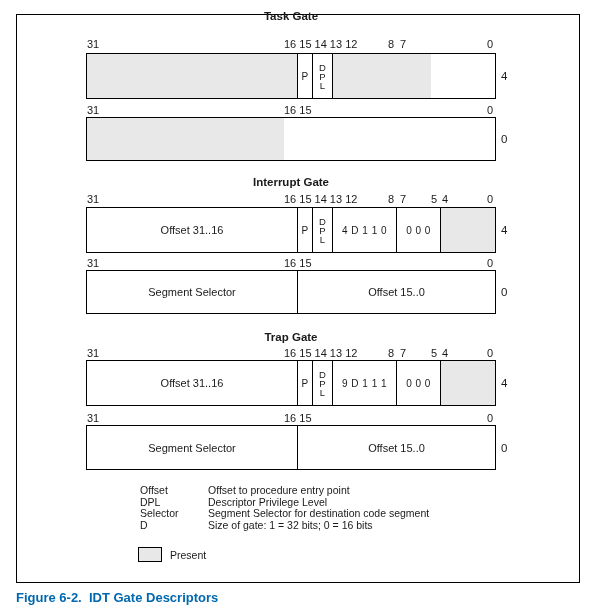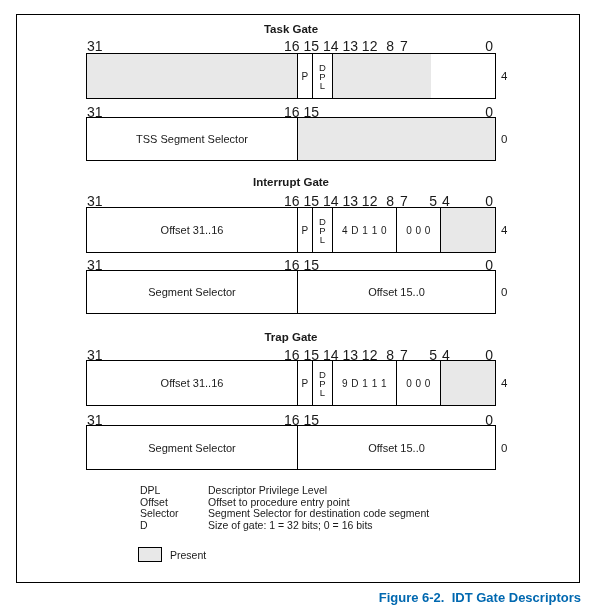--- a/index.html
+++ b/index.html
@@ -9,21 +9,21 @@
     font-family:"Liberation Sans", sans-serif;
   }
   .figure-border {
     position:absolute; left:16px; top:14px; width:562px; height:567px;
     border:1.5px solid #000;
   }
   .gtitle {
     position:absolute; left:86px; width:410px; text-align:center;
     font-weight:bold; font-size:11.5px;
   }
-  .blabels { position:absolute; left:0; width:100%; height:11px; font-size:14px; }
+  .blabels { position:absolute; left:0; width:100%; height:11px; font-size:11px; }
   .blabels span { position:absolute; top:0; white-space:nowrap; }
   .bitrow {
     position:absolute; left:86px; width:410px; box-sizing:border-box;
     border:1px solid #000; display:flex; background:#fff;
   }
   .f {
     box-sizing:border-box; border-right:1px solid #000; height:100%;
     display:flex; align-items:center; justify-content:center;
     text-align:center;
   }
@@ -34,31 +34,31 @@
   .dpl { white-space:pre-line; line-height:9px; font-size:9.5px; letter-spacing:0; }
   .boff { position:absolute; left:501px; display:flex; align-items:center; font-size:11.5px; }
   .legend { position:absolute; left:140px; top:485px; font-size:10.5px; line-height:11.7px; }
   .legend .term { display:inline-block; width:68px; }
   .swatch {
     position:absolute; left:138px; top:547px; width:24px; height:15px;
     box-sizing:border-box; border:1px solid #000; background:var(--reserved-fill,#e8e8e8);
   }
   .swatch-label { position:absolute; left:170px; top:549px; font-size:10.5px; }
   .caption {
-    position:absolute; left:16px; top:590px; width:565px; text-align:right;
+    position:absolute; left:16px; top:590px; width:565px; text-align:left;
     font-weight:bold; font-size:13px; color:var(--caption-blue,#0068b0); white-space:pre;
   }
 </style>
 </head>
 <body>
 
 <div class="page">
   <div class="figure-border"></div>
 
-  <div class="gtitle" style="top:23px">Task Gate</div>
+  <div class="gtitle" style="top:10px">Task Gate</div>
 
   <div class="blabels" style="top:38px">
     <span style="left:87px">31</span>
     <span style="left:284px">16 15 14 13 12</span>
     <span style="left:374px;width:20px;text-align:right">8</span>
     <span style="left:400px">7</span>
     <span style="left:473px;width:20px;text-align:right">0</span>
   </div>
   <div class="bitrow" style="top:53px;height:46px">
     <div class="f gray" style="width:211px"></div>
@@ -69,21 +69,20 @@
     <div class="f gray" style="width:98px"></div>
   </div>
   <div class="boff" style="top:53px;height:46px">4</div>
 
   <div class="blabels" style="top:104px">
     <span style="left:87px">31</span>
     <span style="left:284px">16 15</span>
     <span style="left:473px;width:20px;text-align:right">0</span>
   </div>
   <div class="bitrow" style="top:117px;height:44px">
-    <div class="f name" style="width:211px">TSS Segment Selector</div>
     <div class="f gray" style="width:197px"></div>
   </div>
   <div class="boff" style="top:117px;height:44px">0</div>
 
   <div class="gtitle" style="top:176px">Interrupt Gate</div>
 
   <div class="blabels" style="top:193px">
     <span style="left:87px">31</span>
     <span style="left:284px">16 15 14 13 12</span>
     <span style="left:374px;width:20px;text-align:right">8</span>
@@ -144,24 +143,24 @@
     <span style="left:473px;width:20px;text-align:right">0</span>
   </div>
   <div class="bitrow" style="top:425px;height:45px">
     <div class="f name" style="width:211px">Segment Selector</div>
     <div class="f name" style="width:197px">Offset 15..0</div>
   </div>
   <div class="boff" style="top:425px;height:45px">0</div>
 
   <div class="legend">
     <div class="legend-row">
-      <span class="term">DPL</span><span class="desc">Descriptor Privilege Level</span>
+      <span class="term">Offset</span><span class="desc">Offset to procedure entry point</span>
     </div>
     <div class="legend-row">
-      <span class="term">Offset</span><span class="desc">Offset to procedure entry point</span>
+      <span class="term">DPL</span><span class="desc">Descriptor Privilege Level</span>
     </div>
     <div class="legend-row">
       <span class="term">Selector</span><span class="desc">Segment Selector for destination code segment</span>
     </div>
     <div class="legend-row">
       <span class="term">D</span><span class="desc">Size of gate: 1 = 32 bits; 0 = 16 bits</span>
     </div>
   </div>
 
   <div class="swatch"></div>

